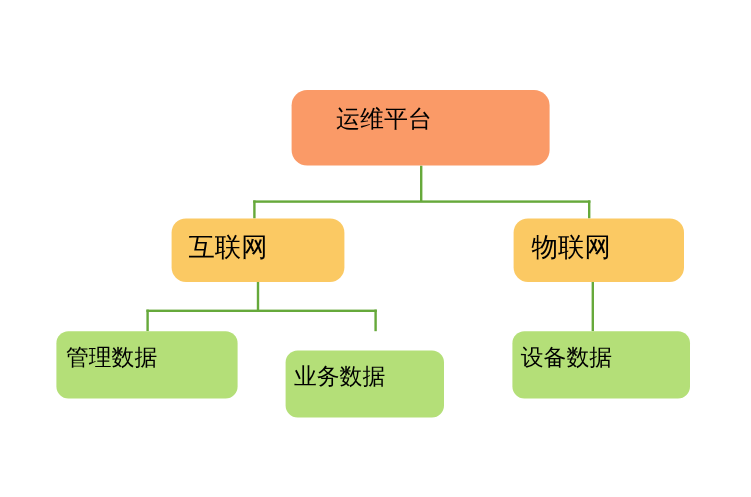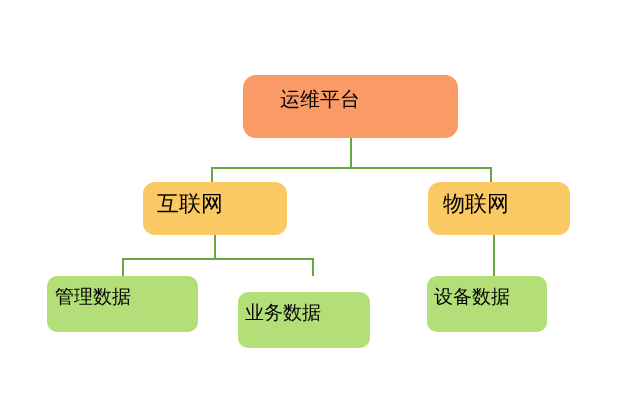--- a/index.html
+++ b/index.html
@@ -35,21 +35,20 @@
   .l-drop-mgmt       { left: 122px; top: 258px; height: 18px; }
   .l-drop-business   { left: 312px; top: 258px; height: 18px; }
   .l-iot-device      { left: 493px; top: 235px; height: 41px; }
 
   
   .node {
     position: absolute;
     color: var(--label-text, #000000);
     line-height: 1.25;
     white-space: nowrap;
-    font-family: Liberation Mono, monospace;
   }
   .node.root {
     left: 243px; top: 75px;
     width: 215px; height: 63px;
     background: var(--root-fill, #FA9A67);
     border-radius: 13px;
     padding: 13px 0 0 37px;
     font-size: 20px;
   }
   .node.branch {
@@ -63,21 +62,21 @@
   .node.branch.iot      { left: 428px; top: 182px; width: 142px; padding-left: 15px; }
   .node.leaf {
     width: 151px; height: 56px;
     background: var(--leaf-fill, #B4DF78);
     border-radius: 10px;
     padding: 11px 0 0 8px;
     font-size: 19px;
   }
   .node.leaf.mgmt     { left: 47px;  top: 276px; }
   .node.leaf.business { left: 238px; top: 292px; width: 132px; padding-left: 7px; }
-  .node.leaf.device   { left: 427px; top: 276px; width: 120px; padding-left: 7px; }
+  .node.leaf.device   { left: 427px; top: 276px; width: 148px; padding-left: 7px; }
 </style>
 </head>
 <body>
 
 <div class="canvas">
 
   <div class="line v l-root-trunk"></div>
   <div class="line h l-bus1"></div>
   <div class="line v l-drop-internet"></div>
   <div class="line v l-drop-iot"></div>

